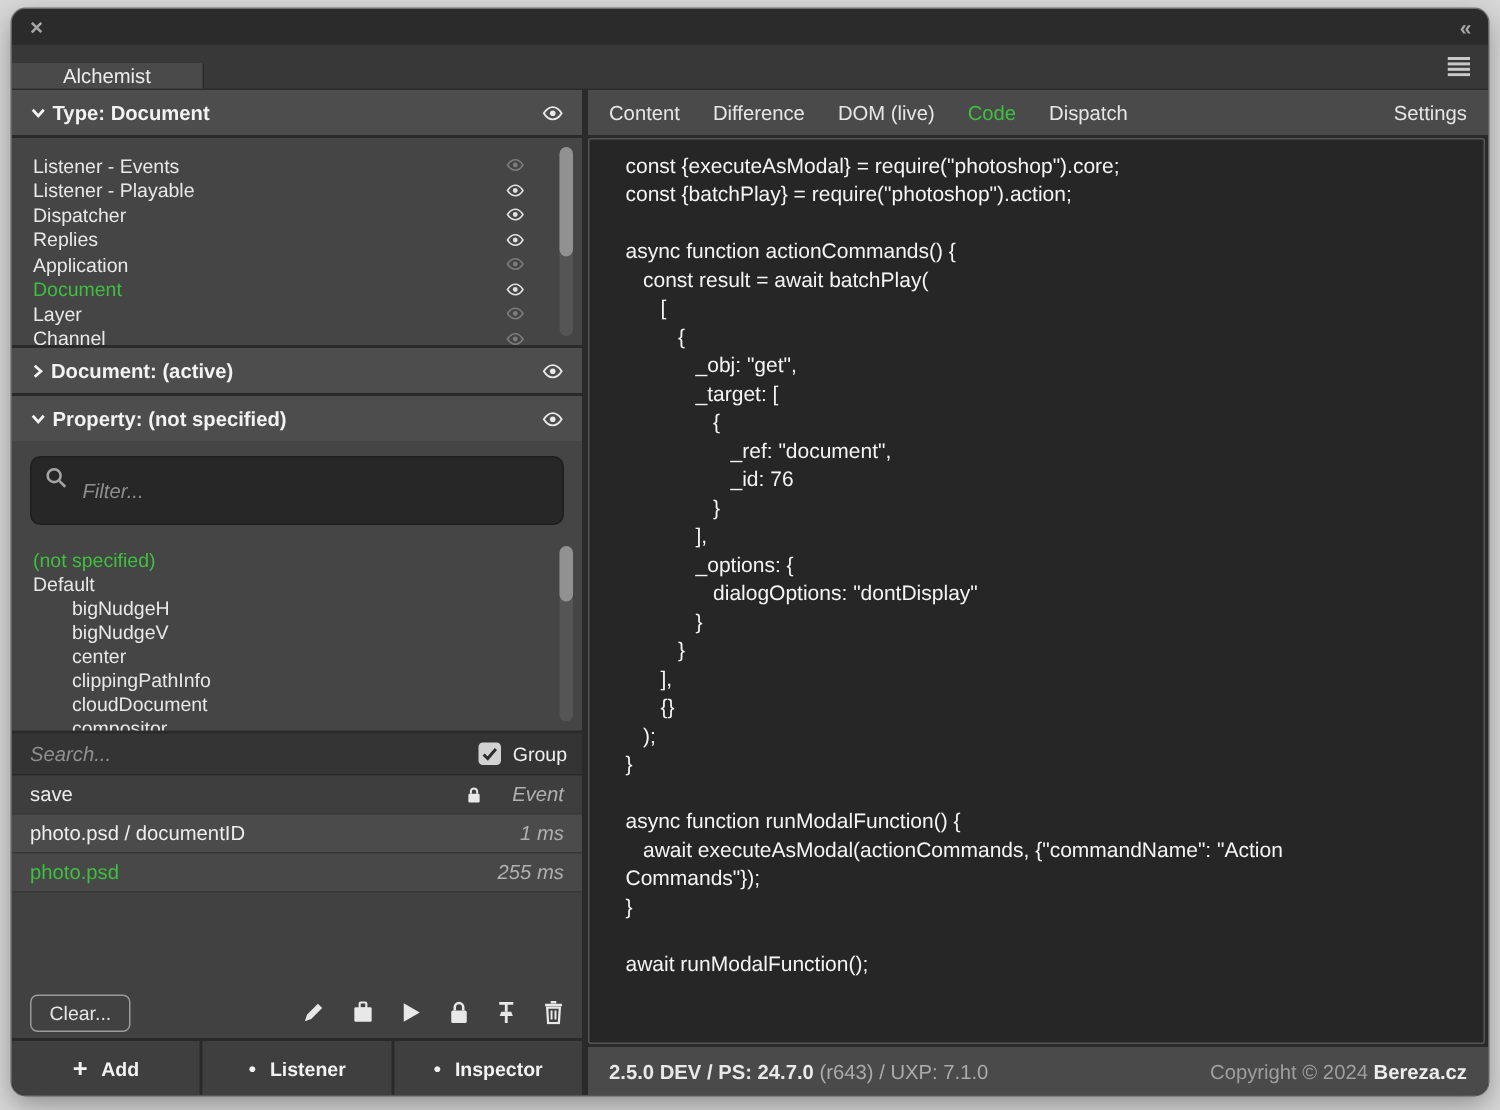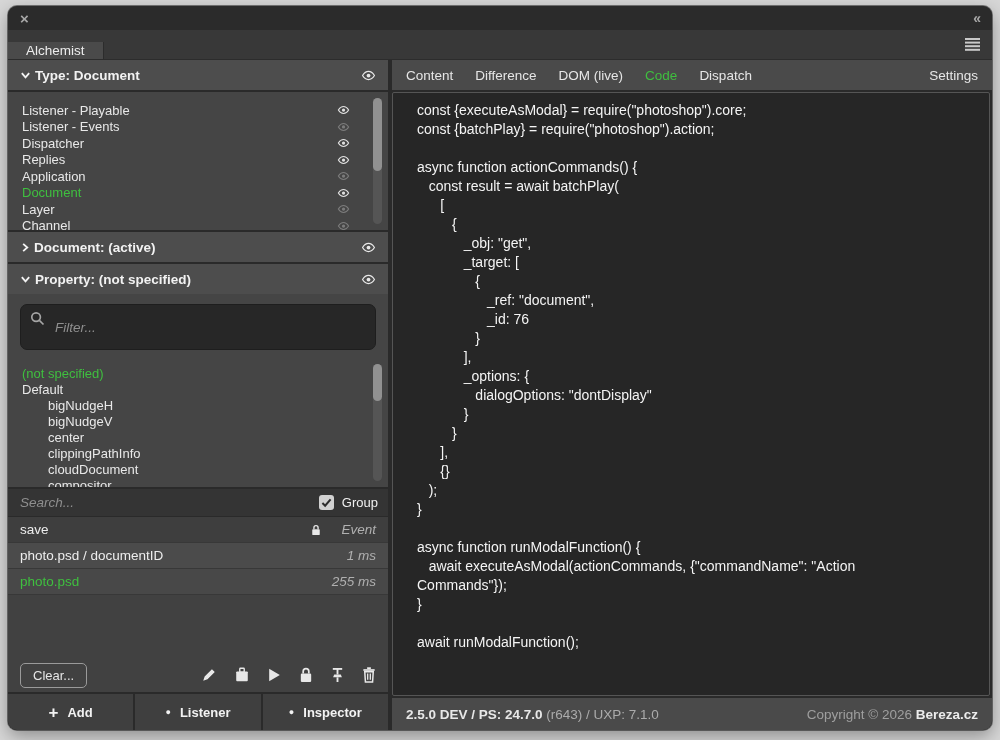--- a/index.html
+++ b/index.html
@@ -24,21 +24,21 @@
   }
   .close-x { font-size:15px; font-weight:bold; line-height:1; cursor:default; }
   .collapse { font-size:14px; font-weight:bold; letter-spacing:-1px; }
   .tabbar {
     height:30px; flex:0 0 30px; background:#383838;
     display:flex; align-items:stretch; border-bottom:1px solid #2c2c2c;
     position:relative;
   }
   .tab {
     background:#4a4a4a; color:#ececec; font-size:13.5px;
-    display:flex; align-items:center; padding:0 18px;
+    display:flex; align-items:center; padding:0 34px;
     border-right:1px solid #2c2c2c;
     margin-top:12px;
   }
   .hamburger { position:absolute; right:12px; top:8px; }
   .hamburger svg { display:block; }
 
   
   .main { flex:1; display:flex; background:#2a2a2a; min-height:0; }
   .left { width:380px; flex:0 0 380px; display:flex; flex-direction:column; margin-right:4px; min-height:0; }
   .right { flex:1; display:flex; flex-direction:column; min-width:0; }
@@ -205,31 +205,31 @@
         <span class="eye">
           <svg width="15" height="11" viewBox="0 0 24 16">
               <path d="M12 1.5C6.5 1.5 2.5 8 2.5 8S6.5 14.5 12 14.5 21.5 8 21.5 8 17.5 1.5 12 1.5Z" fill="none" stroke="#e8e8e8" stroke-width="2"></path>
               <circle cx="12" cy="8" r="3" fill="#e8e8e8"></circle>
             </svg>
         </span>
       </div>
 
       <div class="type-list">
         <div class="titem">
+            <span class="lbl">Listener - Events</span>
+            <span class="eye dim">
+              <svg width="13" height="10" viewBox="0 0 24 16">
+                <path d="M12 1.5C6.5 1.5 2.5 8 2.5 8S6.5 14.5 12 14.5 21.5 8 21.5 8 17.5 1.5 12 1.5Z" fill="none" stroke="#e0e0e0" stroke-width="2"></path>
+                <circle cx="12" cy="8" r="3" fill="#e0e0e0"></circle>
+              </svg>
+            </span>
+          </div>
+        <div class="titem">
             <span class="lbl">Listener - Playable</span>
             <span class="eye">
-              <svg width="13" height="10" viewBox="0 0 24 16">
-                <path d="M12 1.5C6.5 1.5 2.5 8 2.5 8S6.5 14.5 12 14.5 21.5 8 21.5 8 17.5 1.5 12 1.5Z" fill="none" stroke="#e0e0e0" stroke-width="2"></path>
-                <circle cx="12" cy="8" r="3" fill="#e0e0e0"></circle>
-              </svg>
-            </span>
-          </div>
-        <div class="titem">
-            <span class="lbl">Listener - Events</span>
-            <span class="eye dim">
               <svg width="13" height="10" viewBox="0 0 24 16">
                 <path d="M12 1.5C6.5 1.5 2.5 8 2.5 8S6.5 14.5 12 14.5 21.5 8 21.5 8 17.5 1.5 12 1.5Z" fill="none" stroke="#e0e0e0" stroke-width="2"></path>
                 <circle cx="12" cy="8" r="3" fill="#e0e0e0"></circle>
               </svg>
             </span>
           </div>
         <div class="titem">
             <span class="lbl">Dispatcher</span>
             <span class="eye">
               <svg width="13" height="10" viewBox="0 0 24 16">
@@ -471,17 +471,17 @@
 async function runModalFunction() {
    await executeAsModal(actionCommands, {"commandName": "Action Commands"});
 }
 
 await runModalFunction();</pre>
       </div>
 
       <div class="statusbar">
         <span class="ver-main">2.5.0 DEV / PS: 24.7.0</span>
           <span class="ver-dim"> (r643) / UXP: 7.1.0</span>
-        <span class="copy"><span>Copyright © 2026 </span><span class="brand">Bereza.cz</span></span>
+        <span class="copy"><span>Copyright © 2024 </span><span class="brand">Bereza.cz</span></span>
       </div>
     </div>
   </div>
 </div>
 
 </body></html>

